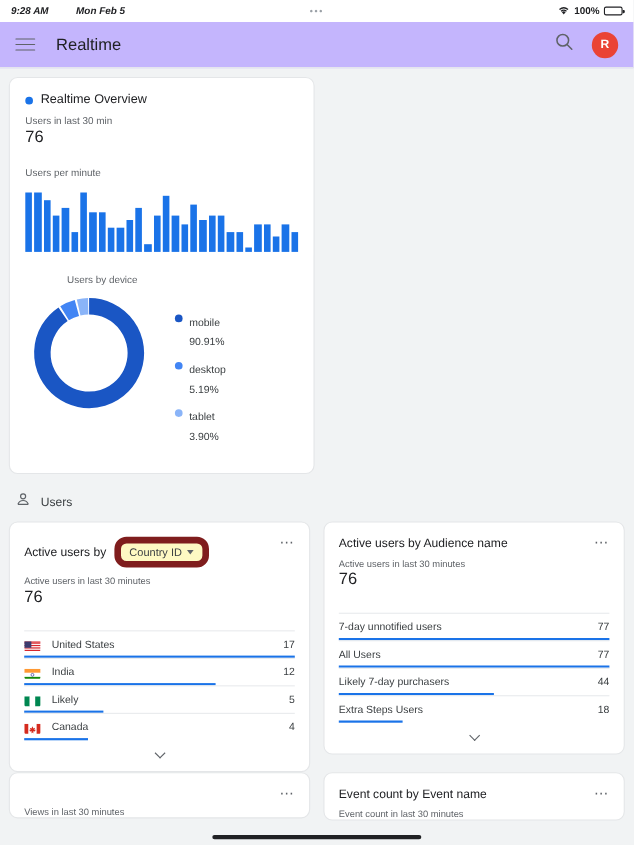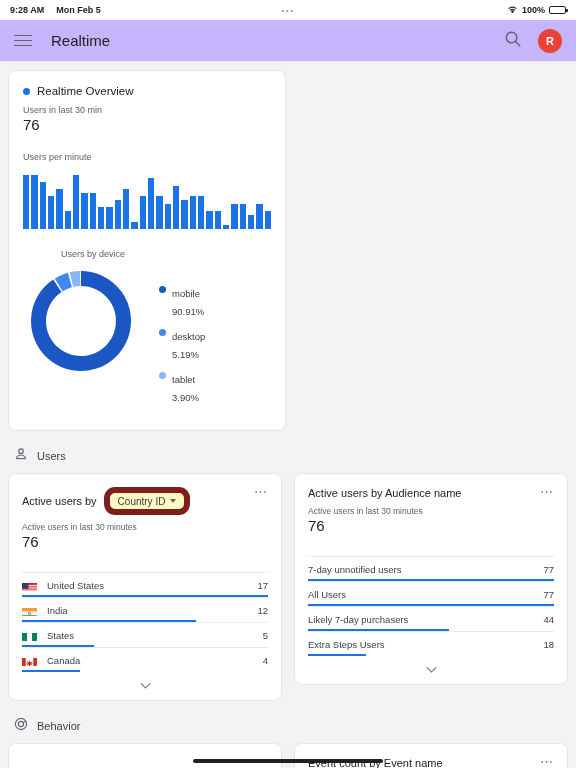--- a/index.html
+++ b/index.html
@@ -12,21 +12,21 @@
 
   
   .statusbar {
     height: 20px; width: 100%;
     background: #ffffff;
     display: flex; align-items: center;
     padding: 0 10px;
     font-size: 9px; color: #202124; font-weight: bold;
     position: relative;
   }
-  .sb-left { display: flex; align-items: flex-end; gap: 12px; }
+  .sb-left { display: flex; align-items: flex-end; gap: 25px; font-style: italic; }
   .sb-center {
     position: absolute; left: 0; right: 0;
     display: flex; justify-content: center; align-items: center;
     pointer-events: none;
   }
   .sb-dots { letter-spacing: 1.5px; color: #9aa0a6; font-size: 8px; }
   .sb-right {
     margin-left: auto; display: flex; align-items: center; gap: 4px;
   }
   .wifi-ico { display: block; }
@@ -339,21 +339,21 @@
               </div>
               <div class="prog" style="width: 70.5882%;"></div>
             </div>
             <div class="row-item">
               <div class="row-line">
                 <span class="flag"><svg width="15" height="11" viewBox="0 0 15 11">
     <rect width="5" height="11" fill="#008751"></rect>
     <rect x="5" width="5" height="11" fill="#fff"></rect>
     <rect x="10" width="5" height="11" fill="#008751"></rect>
                   </svg></span>
-                <span class="row-label">States</span>
+                <span class="row-label">Likely</span>
                 <span class="row-val">5</span>
               </div>
               <div class="prog" style="width: 29.4118%;"></div>
             </div>
             <div class="row-item">
               <div class="row-line">
                 <span class="flag"><svg width="15" height="11" viewBox="0 0 15 11">
     <rect width="15" height="11" fill="#fff"></rect>
     <rect width="3.7" height="11" fill="#d52b1e"></rect>
     <rect x="11.3" width="3.7" height="11" fill="#d52b1e"></rect>
@@ -409,30 +409,20 @@
               <div class="prog" style="width: 23.3766%;"></div>
             </div>
           </div>
         <div class="expand noline">
           <span class="chev"></span>
         </div>
       </div>
     </div>
   </div>
 
-  <div class="section-head">
-    <span>
-      <svg width="14" height="14" viewBox="0 0 14 14">
-        <circle cx="7" cy="7" r="5.6" stroke="#5f6368" stroke-width="1.1" fill="none"></circle>
-        <circle cx="7" cy="7" r="2.6" stroke="#5f6368" stroke-width="1.1" fill="none"></circle>
-        <path d="M7 7 L11.6 3.2 L12.6 4.3 Z" fill="#5f6368"></path>
-      </svg>
-    </span>
-    <span class="section-title">Behavior</span>
-  </div>
 
   <div class="grid2">
 
     <div class="col">
       <div class="card data-card">
         <div class="dc-head">
           <div class="kebab">⋯</div>
         </div>
         <div class="dc-sub">Views in last 30 minutes</div>
 

